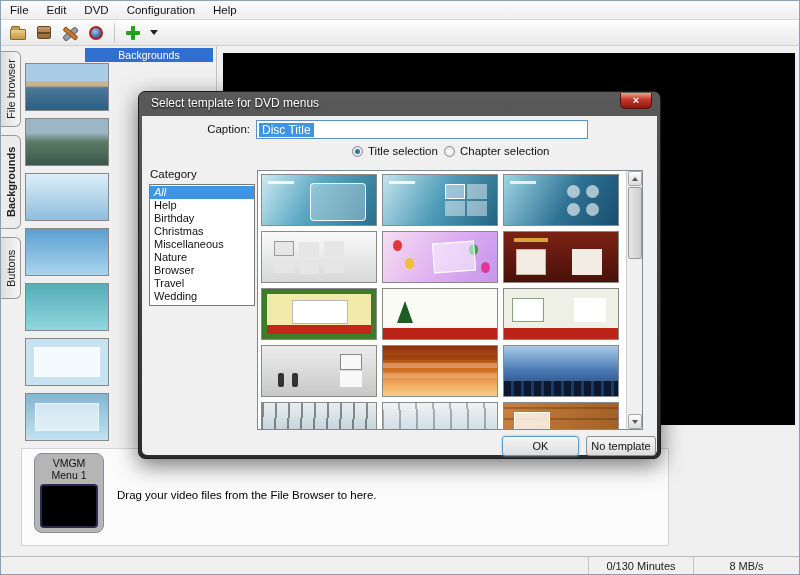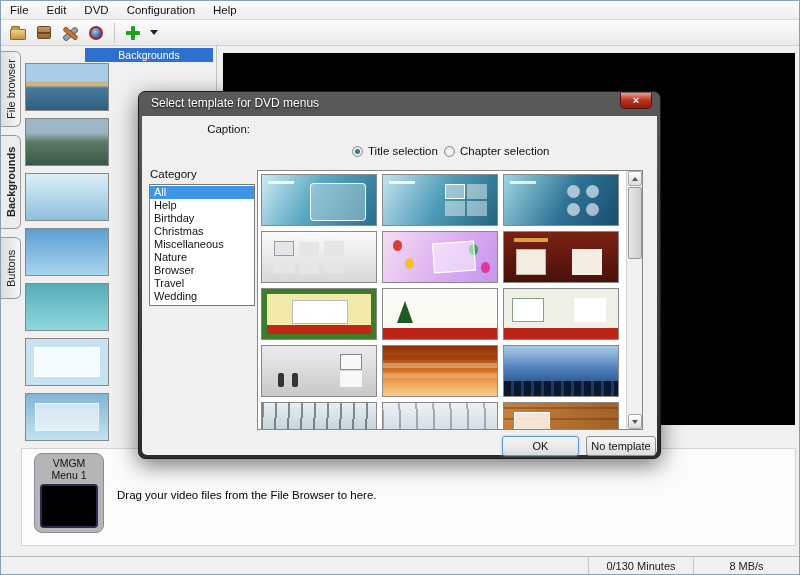--- a/index.html
+++ b/index.html
@@ -56,21 +56,21 @@
   .bgt2 { background:linear-gradient(#9cb6c6 0 30%, #5a7a66 50%, #3a584a); }
   .bgt3 { background:linear-gradient(#dceff8,#8fbedd); }
   .bgt4 { background:linear-gradient(#5b9fd2,#a9d5ee); }
   .bgt5 { background:linear-gradient(#55acba,#90d8dd); }
   .bgt6 { background:#c7e2f0; }
   .bgt6::after { inset:8px; background:#f4fbff; border:1px solid #ffffff; }
   .bgt7 { background:linear-gradient(#82b6d4,#c2e2f0); }
   .bgt7::after { inset:9px; background:rgba(255,255,255,.6); border:1px solid #eaf6ff; }
   
   .preview { position:absolute; left:222px; top:52px; width:572px; height:372px; background:#000; }
-  .bottompanel { position:absolute; left:20px; top:447px; width:775px; height:98px;
+  .bottompanel { position:absolute; left:20px; top:447px; width:648px; height:98px;
     background:#fbfbfb; border:1px solid #d4d4d4; }
   .vmgm { position:absolute; left:12px; top:4px; width:70px; background:#b5b5b5;
     border:1px solid #8a8a9a; border-radius:8px; padding:3px 3px 4px; text-align:center; cursor:pointer; }
   .vmgm .lbl { font-size:10.5px; color:#111; line-height:12px; }
   .vmgm-screen { width:58px; height:44px; background:#000; border:2px solid #2a2a52;
     border-radius:4px; margin:3px auto 0; }
   .draghint { position:absolute; left:95px; top:40px; font-size:11.5px; color:#000; }
   .statusbar { position:absolute; left:0; bottom:0; width:100%; height:18px;
     background:#f0f0f0; border-top:1px solid #b8b8b8; display:flex; font-size:11px; color:#222; }
   .statusbar .cell { border-left:1px solid #c6c6c6; display:flex; align-items:center; justify-content:center; }
@@ -94,21 +94,21 @@
     background:#fff; border:1px solid #5f8fc0; display:flex; align-items:center; padding-left:2px; cursor:text; }
   .cap-sel { background:#3f95e5; color:#fff; padding:0 3px; font-size:12px; }
   .radio-row { position:absolute; top:29px; display:flex; align-items:center; gap:5px; cursor:pointer;margin-left:40px; }
   .radio { width:11px; height:11px; border-radius:50%; border:1px solid #8a8a8a;
     background:radial-gradient(#ffffff,#d8d8d8); position:relative; }
   .radio.checked::after { content:""; position:absolute; inset:2px; border-radius:50%; background:#2e7a9e; }
   .cat-label { position:absolute; left:8px; top:52px; }
   .listbox { position:absolute; left:7px; top:68px; width:106px; height:122px;
     background:#fff; border:1px solid #7a7a7a; padding-top:1px; }
   .listbox div { height:13px; line-height:13px; font-size:11px; padding-left:4px; cursor:default; }
-  .listbox .sel { background:#3f95e5; color:#fff; }
+  .listbox .sel { background:#3f95e5; color:#fff;font-style:italic; }
   .tpanel { position:absolute; left:115px; top:54px; width:386px; height:260px;
     background:#fff; border:1px solid #828790; overflow:hidden; }
   .tgrid { position:absolute; left:2px; top:2px; right:18px; bottom:0;
     display:flex; flex-wrap:wrap; gap:5px; padding:1px; align-content:flex-start; }
   .tm { position:relative; width:116px; height:52px; border:1px solid #8a8a8a;
     flex:0 0 auto; overflow:hidden; cursor:pointer; }
   .tm::before, .tm::after { content:""; position:absolute; }
   .tm1 { background:linear-gradient(120deg,#cdeaf2,#5aa8c2 45%,#28708e); }
   .tm1::before { left:6px; top:6px; width:26px; height:3px; background:rgba(255,255,255,.85); }
   .tm1::after { right:10px; top:8px; width:54px; height:36px; background:rgba(255,255,255,.3);
@@ -243,20 +243,23 @@
     <div class="cell c2">0/130 Minutes</div>
     <div class="cell c3">8 MB/s</div>
   </div>
 
   <div class="dialog">
     <div class="dlg-title">Select template for DVD menus</div>
     <div class="dlg-close"><span>×</span></div>
     <div class="dlg-body">
 
       <div class="cap-label">Caption:</div>
+      <div class="cap-input">
+        <span class="cap-sel">Disc Title</span>
+      </div>
 
       <div class="radio-row" style="left:170px">
         <span class="radio checked"></span>
         <span>Title selection</span>
       </div>
       <div class="radio-row" style="left:262px">
         <span class="radio"></span>
         <span>Chapter selection</span>
       </div>
 

